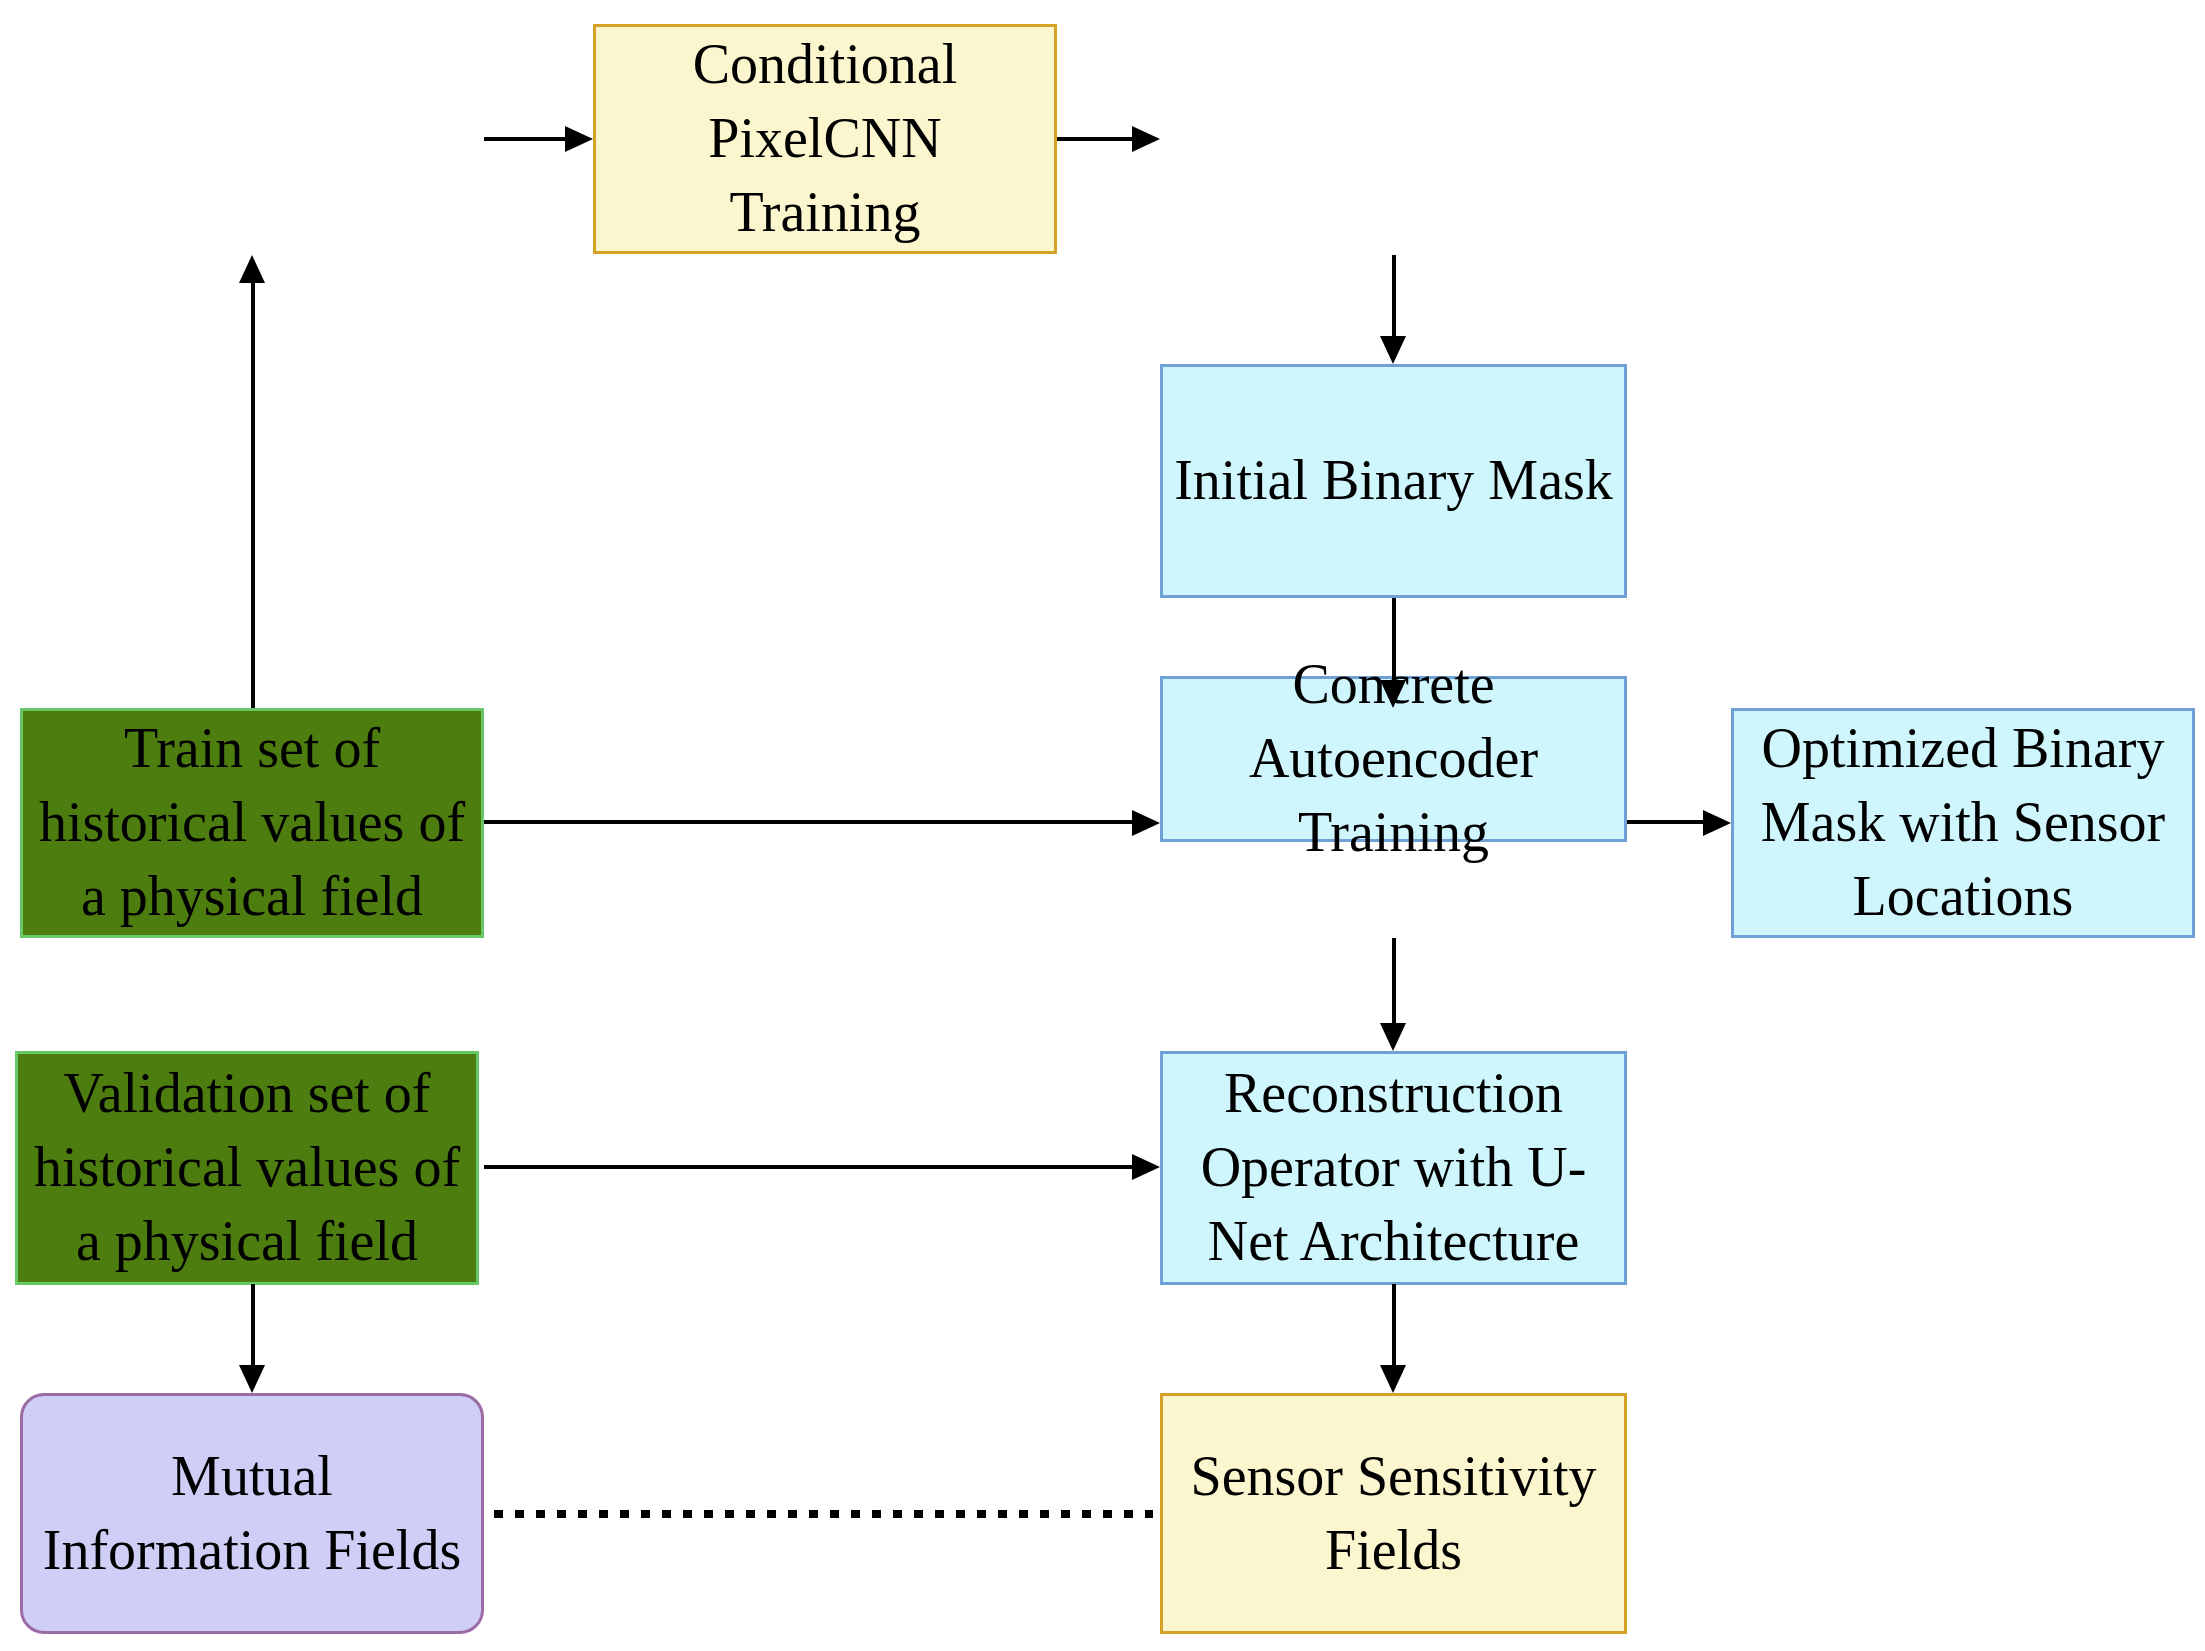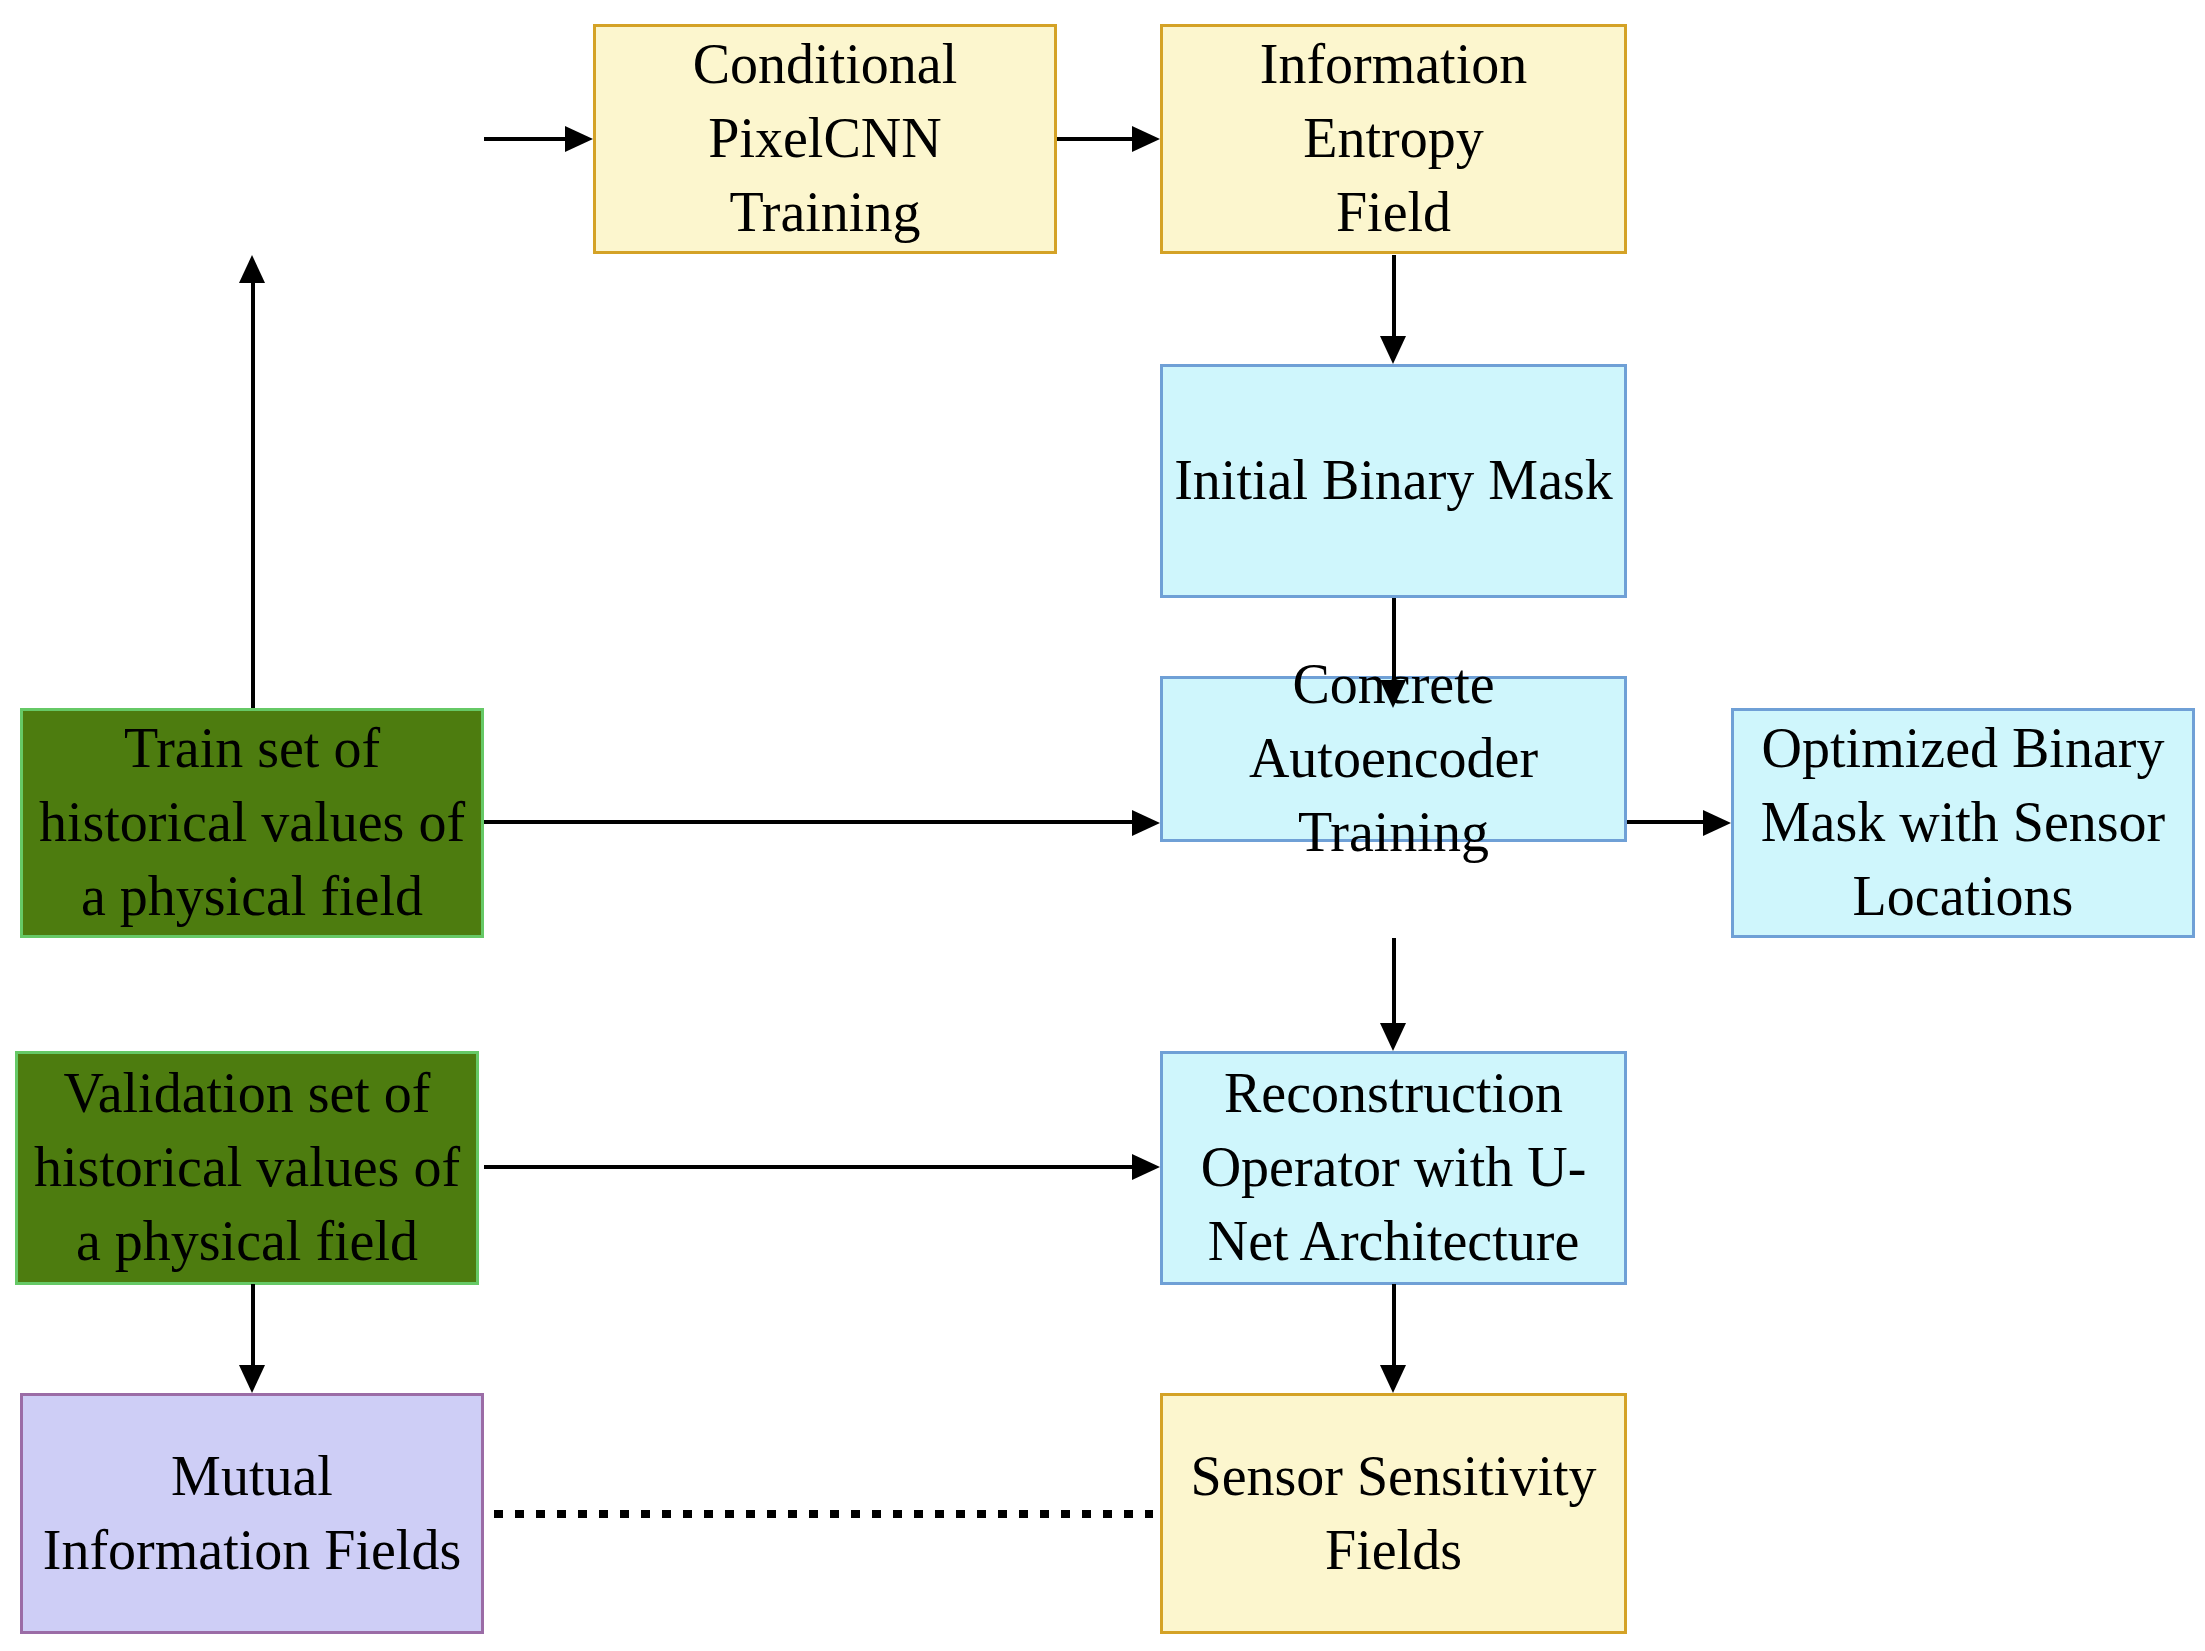--- a/index.html
+++ b/index.html
@@ -8,21 +8,21 @@
   #diagram{position:absolute;left:0;top:0;width:2205px;height:1651px;}
   .node{
     position:absolute;box-sizing:border-box;border:3.9px solid #000;
     display:flex;align-items:center;justify-content:center;
     text-align:center;color:#000;font-size:56px;line-height:1.32;
   }
   .label{white-space:pre-line;display:block;width:100%;}
   .yellow{background:#FCF6CE;border-color:#D4A226;}
   .cyan{background:#CFF6FC;border-color:#6FA0D6;justify-content:center;}
   .green{background:#4d7c0f;border-color:#66C966;}
-  .purple{background:#CECEF6;border-color:#9B6CA6;}
+  .purple{background:#CECEF6;border-color:#9B6CA6;border-radius:24px;}
   .edge{display:contents;}
   .shaft-h{position:absolute;height:3.9px;background:#000;}
   .shaft-v{position:absolute;width:3.9px;background:#000;}
   .head{position:absolute;width:0;height:0;}
   .head-right{border-top:13.2px solid transparent;border-bottom:13.2px solid transparent;border-left:28px solid #000;}
   .head-down{border-left:13.2px solid transparent;border-right:13.2px solid transparent;border-top:28px solid #000;}
   .head-up{border-left:13.2px solid transparent;border-right:13.2px solid transparent;border-bottom:28px solid #000;}
   .dotted-h{position:absolute;height:7.8px;
     background-image:repeating-linear-gradient(to right,#000 0,#000 9.3px,transparent 9.3px,transparent 21px);}
 </style>
@@ -32,25 +32,20 @@
 <div id="diagram">
 
   
 
   <div class="node yellow" style="left:593px;top:24px;width:464px;height:230px">
     <span class="label">Conditional
 PixelCNN
 Training</span>
   </div>
 
-  <div class="node yellow" style="left:1160px;top:24px;width:467px;height:230px">
-    <span class="label">Information
-Entropy
-Field</span>
-  </div>
 
   <div class="node cyan" style="left:1160px;top:364px;width:467px;height:234px">
     <span class="label">Initial Binary Mask</span>
   </div>
 
   <div class="node green" style="left:20px;top:708px;width:464px;height:230px">
     <span class="label">Train set of
 historical values of
 a physical field</span>
   </div>

